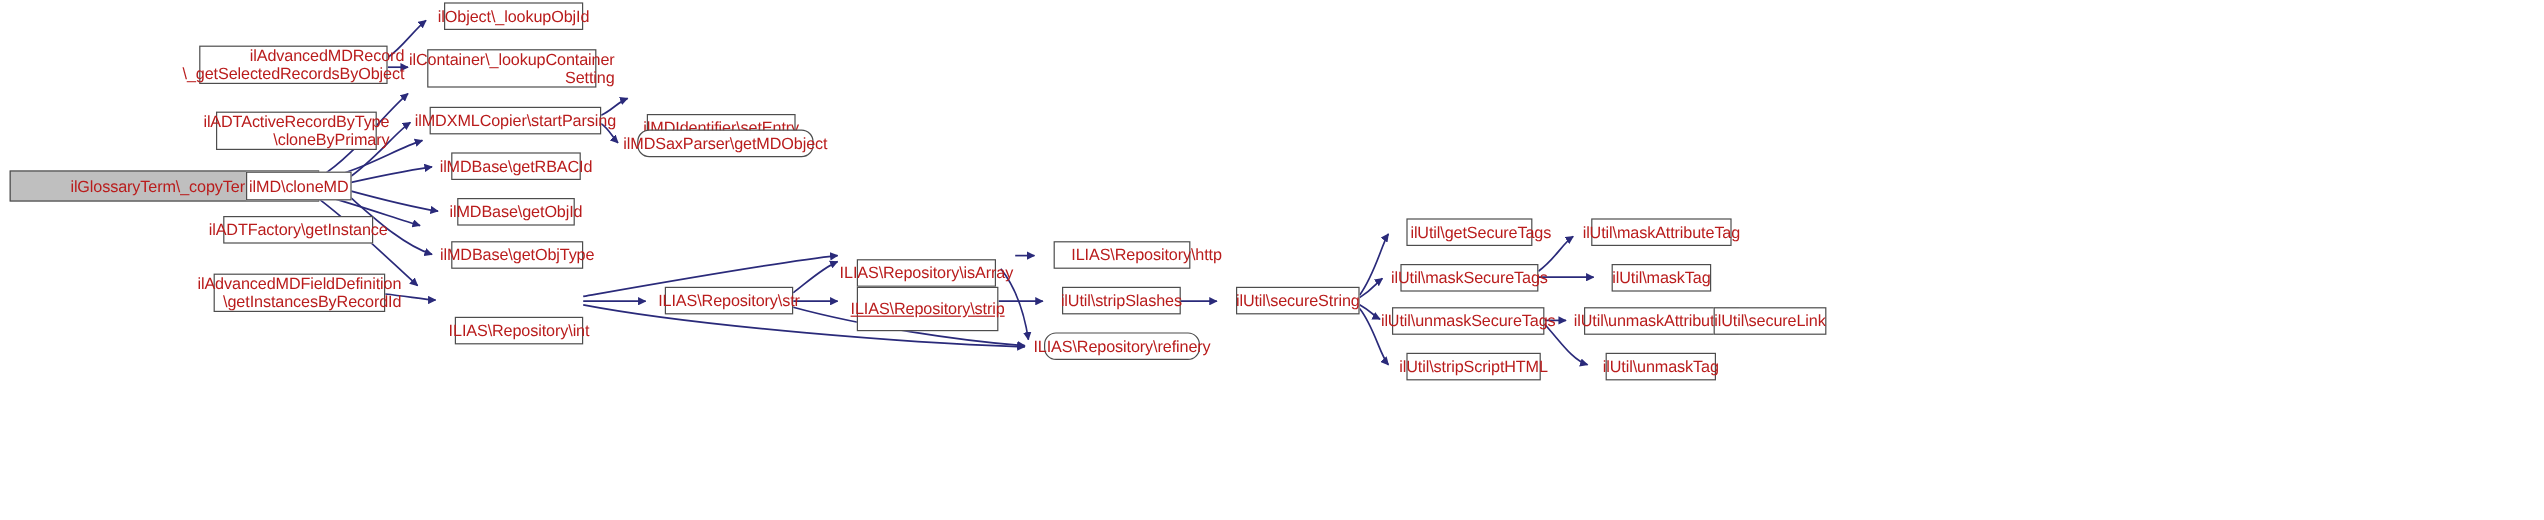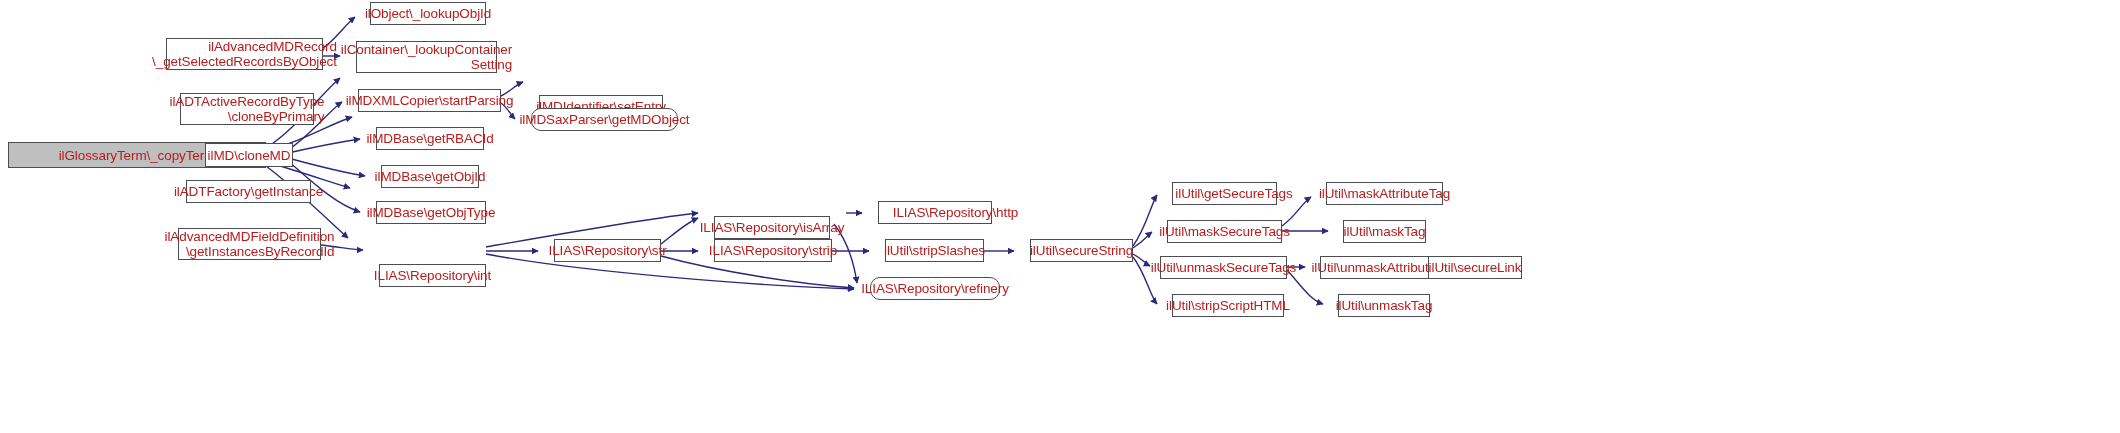--- a/index.html
+++ b/index.html
@@ -85,21 +85,21 @@
 Setting</div>
       <div class="node" style="left: 358px; top: 89px; width: 143px; height: 23px;">ilMDXMLCopier\startParsing</div>
       <div class="node" style="left: 376px; top: 127px; width: 108px; height: 23px;">ilMDBase\getRBACId</div>
       <div class="node" style="left: 381px; top: 165px; width: 98px; height: 23px;">ilMDBase\getObjId</div>
       <div class="node" style="left: 376px; top: 201px; width: 110px; height: 23px;">ilMDBase\getObjType</div>
       <div class="node" style="left: 379px; top: 239px; width: 107px; height: 23px; margin-top: 25px;">ILIAS\Repository\int</div>
       <div class="node" style="left: 539px; top: 70px; width: 124px; height: 23px; margin-top: 25px;">ilMDIdentifier\setEntry</div>
       <div class="node" style="left: 531px; top: 108px; width: 147px; height: 23px; border-radius: 10px;">ilMDSaxParser\getMDObject</div>
       <div class="node" style="left: 554px; top: 239px; width: 107px; height: 23px;">ILIAS\Repository\str</div>
       <div class="node" style="left: 714px; top: 216px; width: 116px; height: 23px;">ILIAS\Repository\isArray</div>
-      <div class="node" style="left: 714px; top: 239px; width: 118px; height: 23px;">ILIAS\Repository\strip</div>
+      <div class="node" style="left: 714px; top: 239px; width: 118px; height: 37px; text-decoration: underline;">ILIAS\Repository\strip</div>
       <div class="node" style="left: 870px; top: 277px; width: 130px; height: 23px; border-radius: 10px;">ILIAS\Repository\refinery</div>
       <div class="node" style="left: 878px; top: 201px; width: 114px; height: 23px; padding-left: 41px;">ILIAS\Repository\http</div>
       <div class="node" style="left: 885px; top: 239px; width: 99px; height: 23px;">ilUtil\stripSlashes</div>
       <div class="node" style="left: 1030px; top: 239px; width: 103px; height: 23px;">ilUtil\secureString</div>
       <div class="node" style="left: 1172px; top: 182px; width: 105px; height: 23px; padding-left: 19px;">ilUtil\getSecureTags</div>
       <div class="node" style="left: 1167px; top: 220px; width: 115px; height: 23px;">ilUtil\maskSecureTags</div>
       <div class="node" style="left: 1160px; top: 256px; width: 127px; height: 23px;">ilUtil\unmaskSecureTags</div>
       <div class="node" style="left: 1172px; top: 294px; width: 112px; height: 23px;">ilUtil\stripScriptHTML</div>
       <div class="node" style="left: 1326px; top: 182px; width: 117px; height: 23px;">ilUtil\maskAttributeTag</div>
       <div class="node" style="left: 1343px; top: 220px; width: 83px; height: 23px;">ilUtil\maskTag</div>

